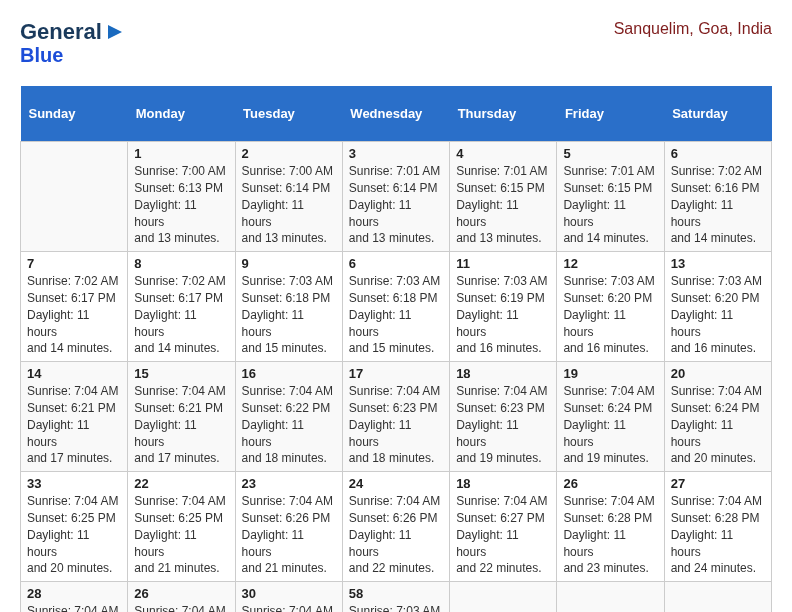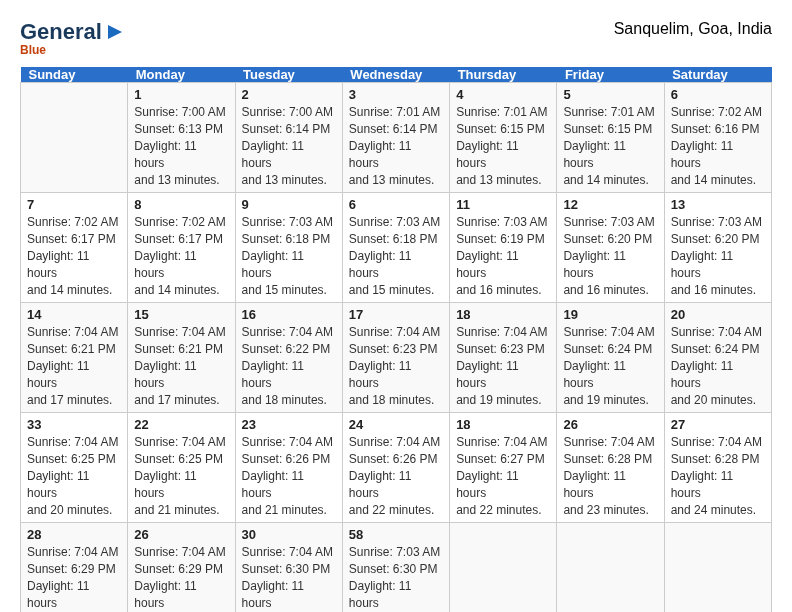--- a/index.html
+++ b/index.html
@@ -7,21 +7,21 @@
       font-family: Arial, sans-serif;
       background: #fff;
       width: 792px;
       min-height: 612px;
       padding: 20px;
     }
     .header {
       display: flex;
       justify-content: space-between;
       align-items: flex-start;
-      margin-bottom: 10px;
+      margin-bottom: 20px;
     }
     .logo {
       display: flex;
       flex-direction: column;
       align-items: flex-start;
     }
     .logo-text {
       font-size: 22px;
       font-weight: bold;
       color: #1a3a5c;
@@ -30,32 +30,32 @@
     .title-section {
       text-align: right;
     }
     .month-title {
       font-size: 36px;
       font-weight: bold;
       color: #222;
     }
     .location {
       font-size: 16px;
-      color: #000000;
+      color: #7f1d1d;
     }
     table {
       width: 100%;
       border-collapse: collapse;
       font-size: 11px;
     }
     thead th {
       background-color: #2a6fc9;
       color: #fff;
       text-align: left;
-      padding: 0 8px;
+      padding: 20px 8px;
       font-size: 13px;
       font-weight: bold;
     }
     tbody td {
       border: 1px solid #ccc;
       vertical-align: top;
       padding: 4px 6px;
       width: calc(100% / 7);
       height: 80px;
     }
@@ -84,21 +84,21 @@
 <div class="header">
   <div class="logo">
     <div style="display:flex; align-items:center;">
       <span class="logo-text">
         <span style="color:#1a3a5c;">General</span>
       </span>
       <svg width="22" height="22" viewBox="0 0 22 22" style="margin-left:2px;">
         <polygon points="4,4 18,11 4,18" fill="#1a6abf"></polygon>
       </svg>
     </div>
-    <span class="logo-text" style="color:#c2410c; font-size:12px;">Blue</span>
+    <span class="logo-text" style="color:#1d4ed8; font-size:20px;">Blue</span>
   </div>
   <div class="title-section">
     <div class="location">Sanquelim, Goa, India</div>
   </div>
 </div>
 
 <table>
   <thead>
     <tr>
     <th>Sunday</th>

